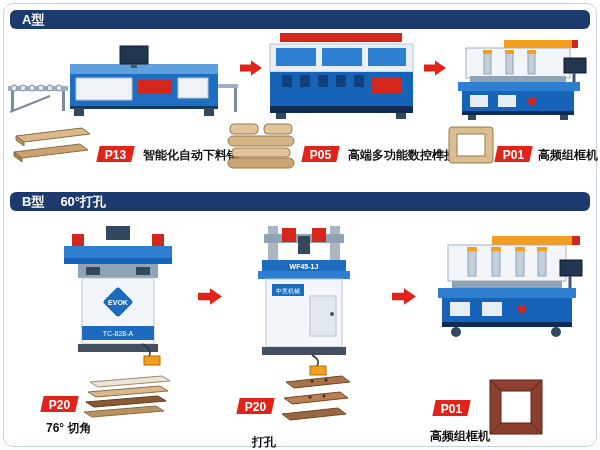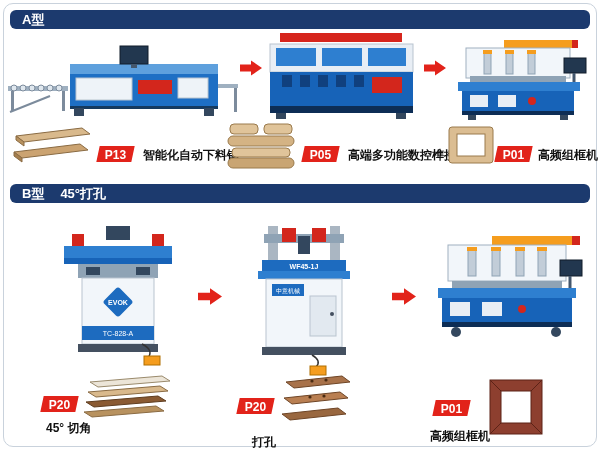--- a/index.html
+++ b/index.html
@@ -157,23 +157,23 @@
   <svg viewBox="0 0 46 38">
     <rect x="1" y="1" width="44" height="36" rx="3" fill="#dbbd92" stroke="#9a7a4c"></rect>
     <rect x="9" y="8" width="28" height="22" fill="#ffffff" stroke="#9a7a4c"></rect>
   </svg>
 </div>
 <div class="badge" style="left:496px;top:146px">
   <span>P01</span>
 </div>
 <div class="caption" style="left:538px;top:147px">高频组框机</div>
 
-<div class="hdr" style="top:184px">
+<div class="hdr" style="top:192px">
   <span>B型</span>
-  <span>45°打孔</span>
+  <span>60°打孔</span>
 </div>
 
 <div class="m" style="left:58px;top:226px;width:120px;height:142px">
   <svg viewBox="0 0 120 142">
     <rect x="48" y="0" width="24" height="14" fill="#33475e"></rect>
     <g fill="#d3261c">
         <rect x="14" y="8" width="12" height="12"></rect>
         <rect x="94" y="8" width="12" height="12"></rect>
       </g>
     <rect x="6" y="20" width="108" height="12" fill="#2e7fd0"></rect>
@@ -265,21 +265,21 @@
   <span>P20</span>
 </div>
 <div class="wood" style="left:84px;top:374px;width:88px;height:46px">
   <svg viewBox="0 0 88 46">
     <polygon points="6,8 78,2 86,7 14,13" fill="#ece5d8" stroke="#9a8a6c"></polygon>
     <polygon points="4,18 76,12 84,17 12,23" fill="#d9b98c" stroke="#8a6b43"></polygon>
     <polygon points="2,28 74,22 82,27 10,33" fill="#8a5a32" stroke="#5e3c1e"></polygon>
     <polygon points="0,38 72,32 80,37 8,43" fill="#b8925f" stroke="#8a6b43"></polygon>
   </svg>
 </div>
-<div class="caption" style="left:46px;top:420px">45° 切角</div>
+<div class="caption" style="left:46px;top:420px">76° 切角</div>
 
 <div class="badge" style="left:238px;top:398px">
   <span>P20</span>
 </div>
 <div class="wood" style="left:282px;top:372px;width:72px;height:50px">
   <svg viewBox="0 0 72 50">
     <polygon points="4,10 60,4 68,10 12,16" fill="#a8724a" stroke="#6e4526"></polygon>
     <circle cx="30" cy="9" r="1.6" fill="#4a2b12"></circle>
       <circle cx="44" cy="8" r="1.6" fill="#4a2b12"></circle>
     <polygon points="2,26 58,20 66,26 10,32" fill="#b97f52" stroke="#6e4526"></polygon>

